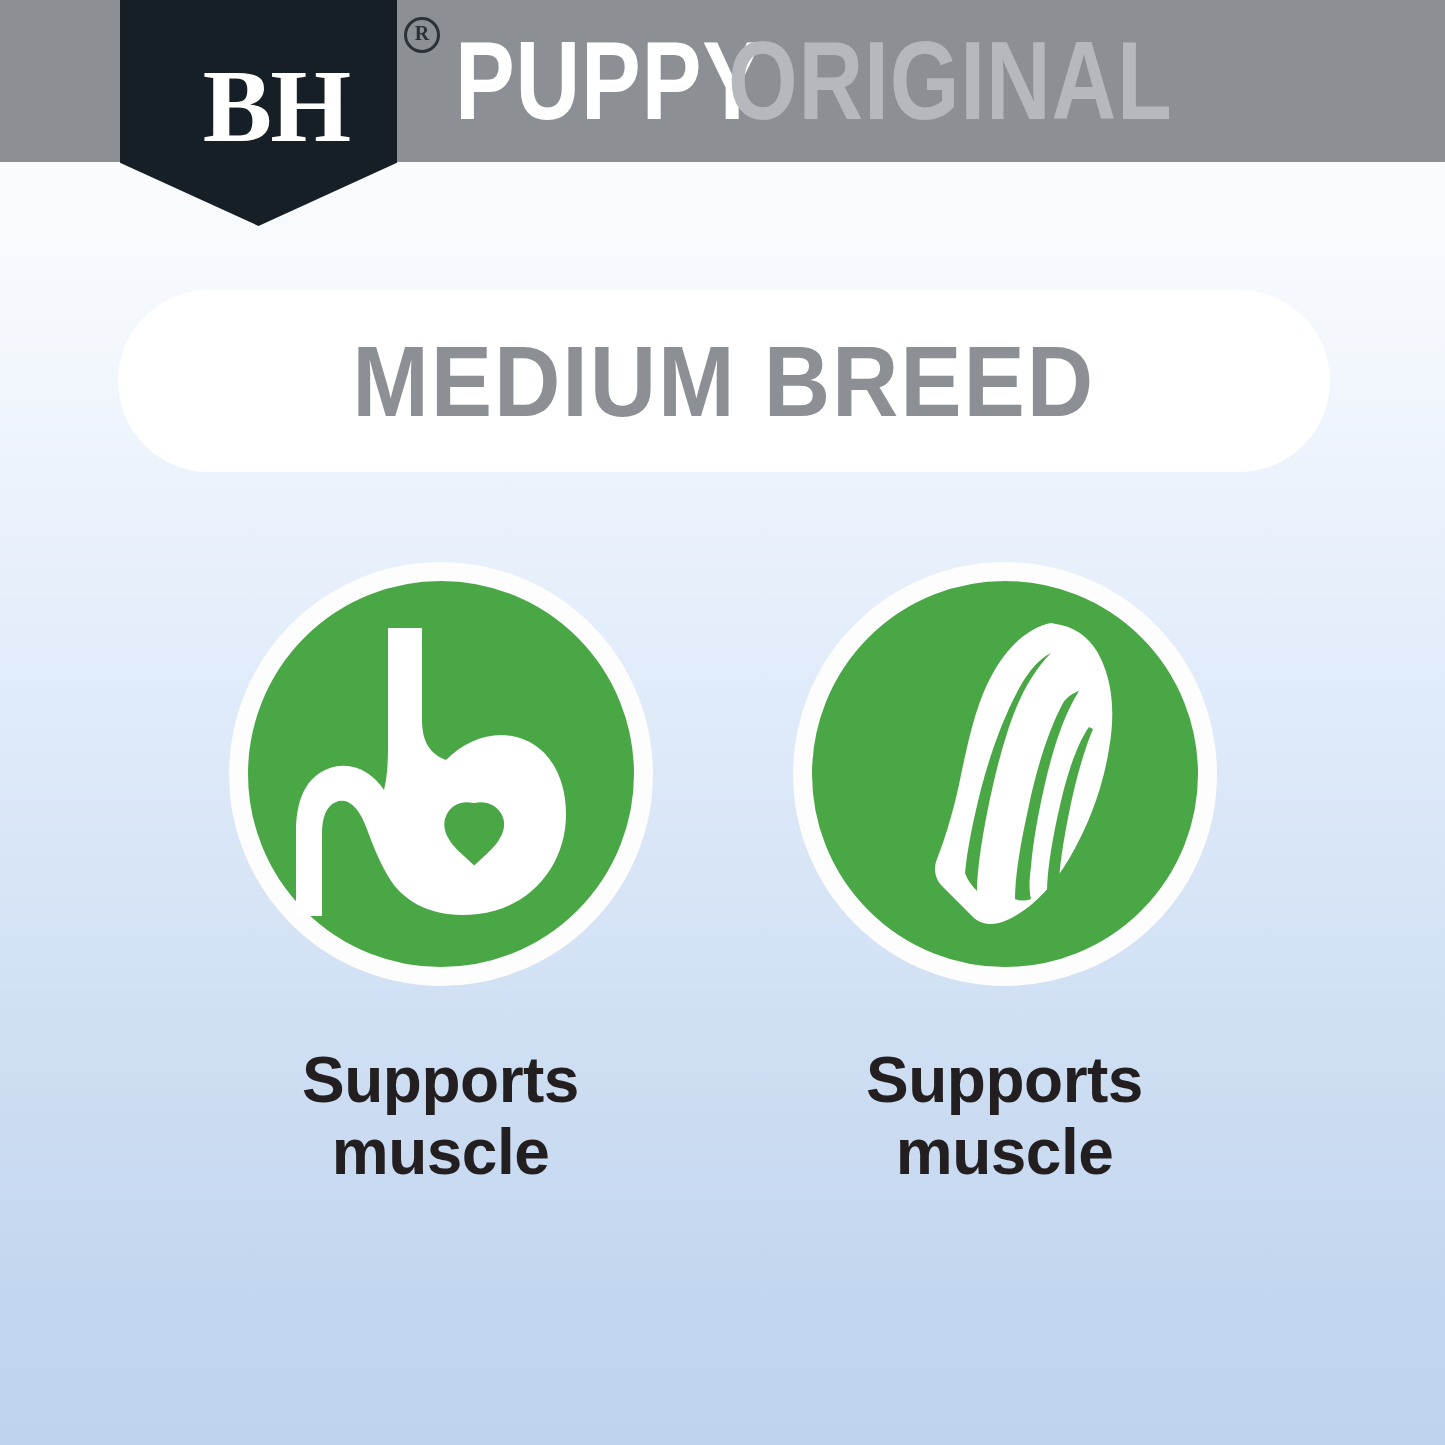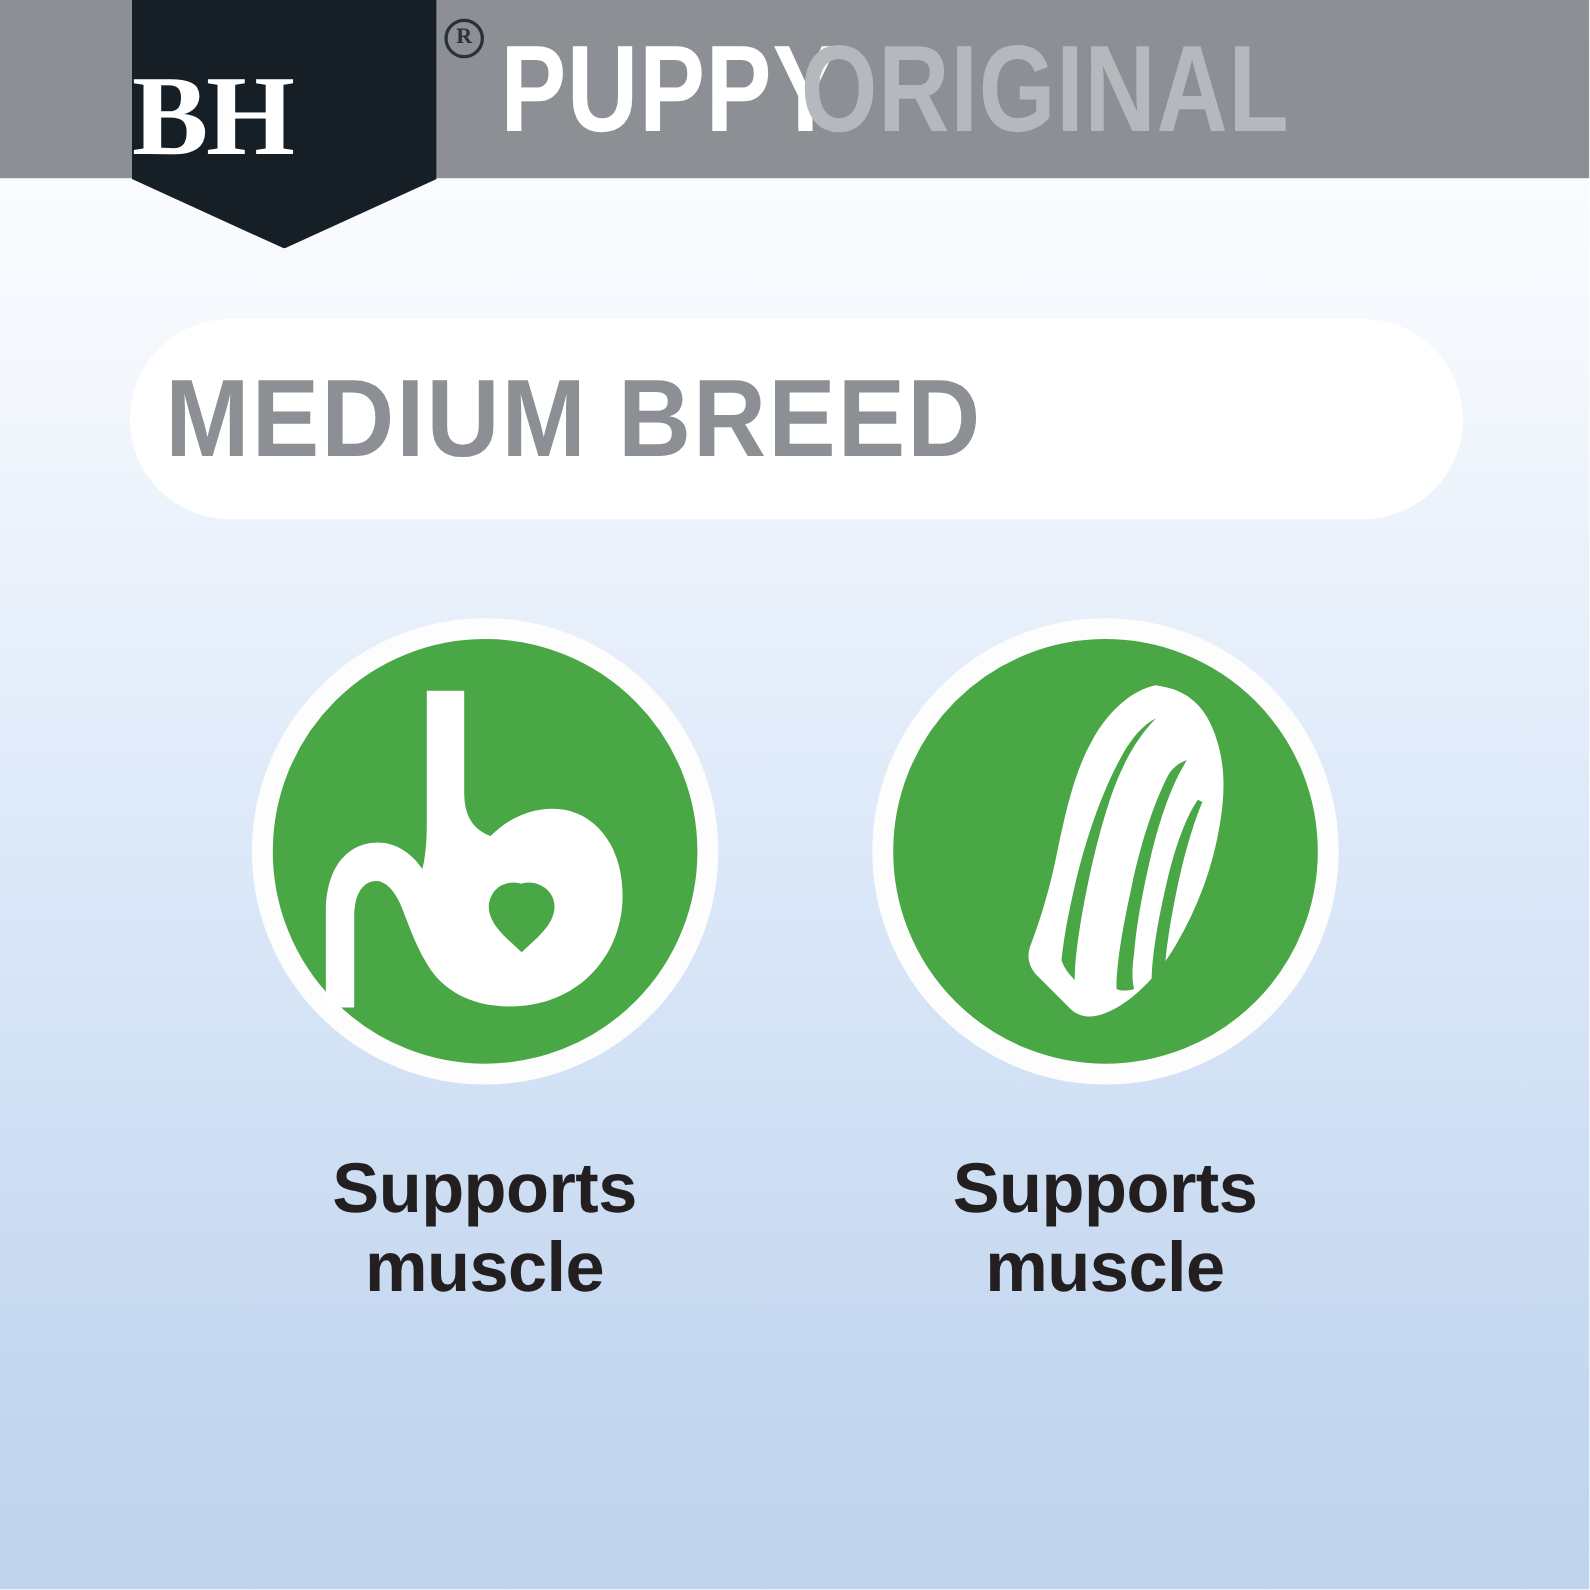--- a/index.html
+++ b/index.html
@@ -89,39 +89,41 @@
     width: 277px;
     height: 226px;
     background: #161f26;
     clip-path: polygon(0 0, 100% 0, 100% 72%, 50% 100%, 0 72%);
   }
   .shield-text {
     position: absolute;
     left: 0;
     top: 54px;
     width: 312px;
+    text-align: center;
     color: #ffffff;
     font-family: "Liberation Serif", serif;
     font-weight: 700;
     font-size: 104px;
     line-height: 1;
     letter-spacing: -2px;
   }
 
   
   .breed-pill {
     position: absolute;
     left: 118px;
     top: 290px;
     width: 1212px;
     height: 182px;
     background: #ffffff;
     border-radius: 92px;
     display: flex;
     align-items: center;
+    justify-content: center;
   }
   .breed-pill-label {
     font-family: "Liberation Sans Narrow", "Liberation Sans", sans-serif;
     font-weight: 700;
     font-size: 100px;
     letter-spacing: 2px;
     color: #8c9095;
     transform: scaleX(0.92);
     white-space: nowrap;
   }

